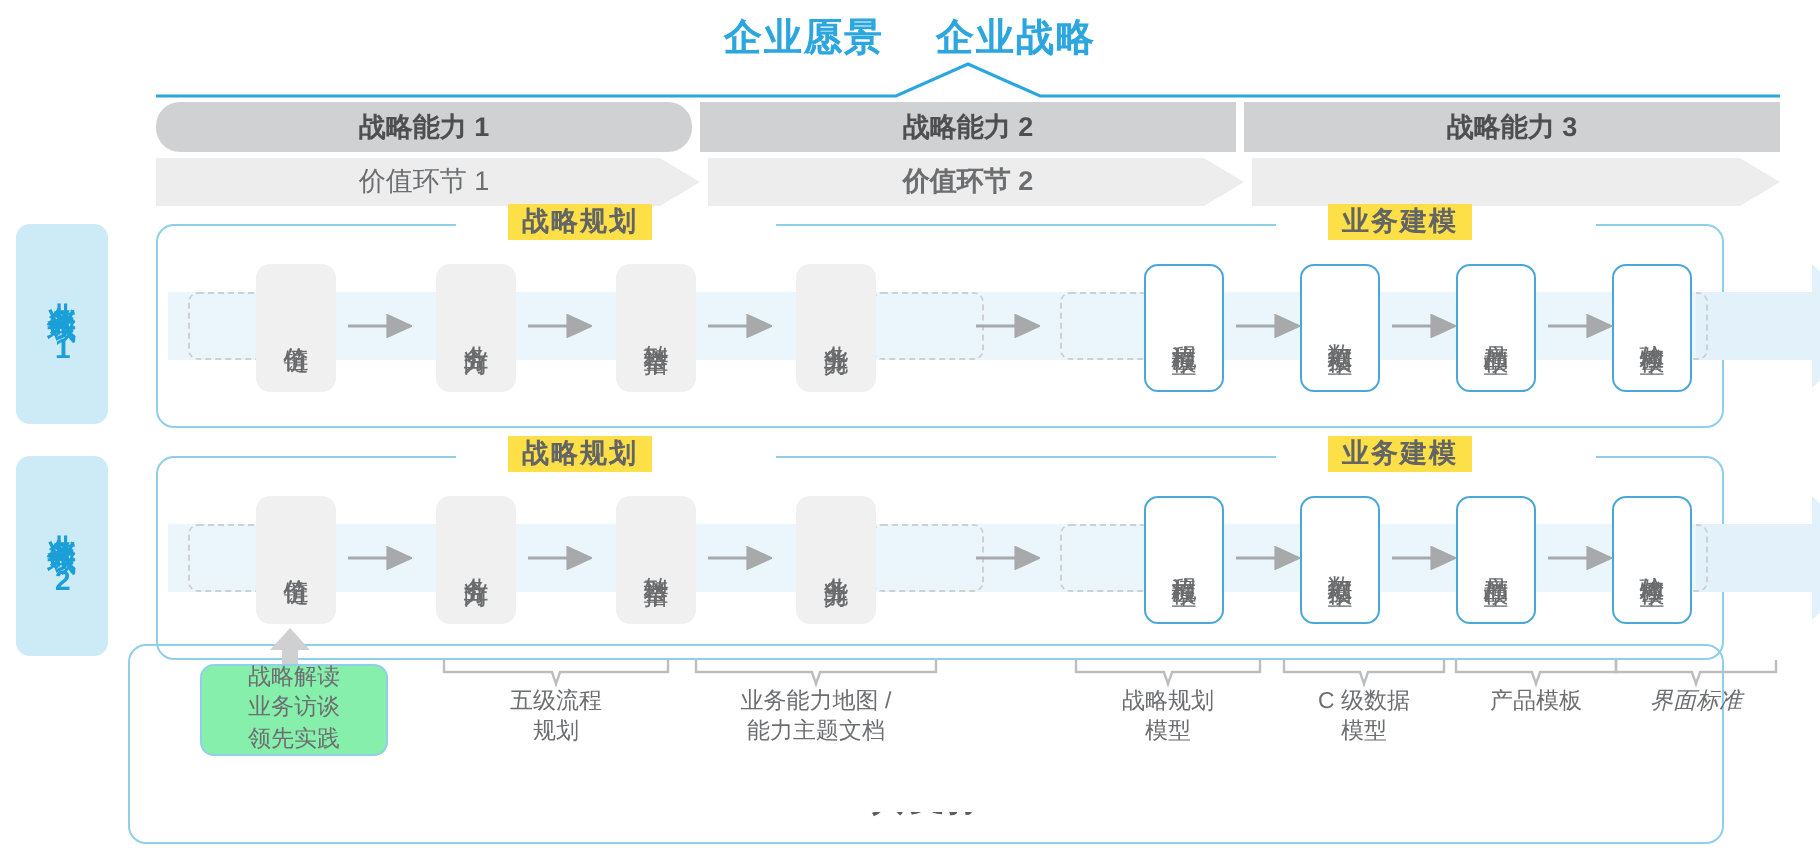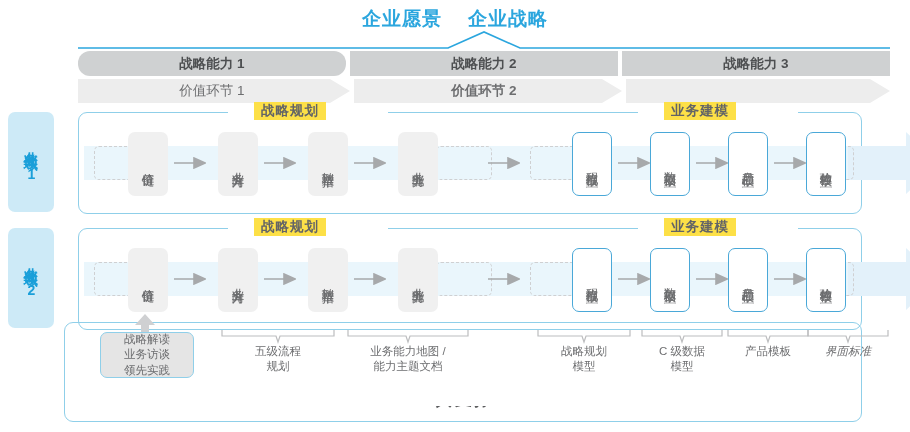--- a/index.html
+++ b/index.html
@@ -108,21 +108,21 @@
 
   
   .tools{position:absolute;left:78px;top:330px;width:784px;height:58px;}
   .brace{position:absolute;top:0;height:14px;}
   .tool-label{
     position:absolute;top:14px;text-align:center;
     font-size:11.5px;color:#6d6e70;line-height:1.32;white-space:pre-line;
   }
   .tool-chip{
     position:absolute;left:22px;top:2px;width:92px;height:44px;
-    border:1.3px solid #8fcfe9;border-radius:7px;background:#e5e5e5;
+    border:1.3px solid #8fcfe9;border-radius:7px;background:#86efac;
     display:flex;align-items:center;justify-content:center;
     font-size:11.5px;color:#6d6e70;line-height:1.32;text-align:center;
     white-space:pre-line;z-index:3;
   }
   .up-arrow{position:absolute;left:56px;top:-16px;width:22px;height:20px;z-index:2;}
 
   
   .footer-box{
     position:absolute;left:64px;top:322px;width:798px;height:100px;
     border:1.4px solid #8fcfe9;border-radius:9px;box-sizing:border-box;

